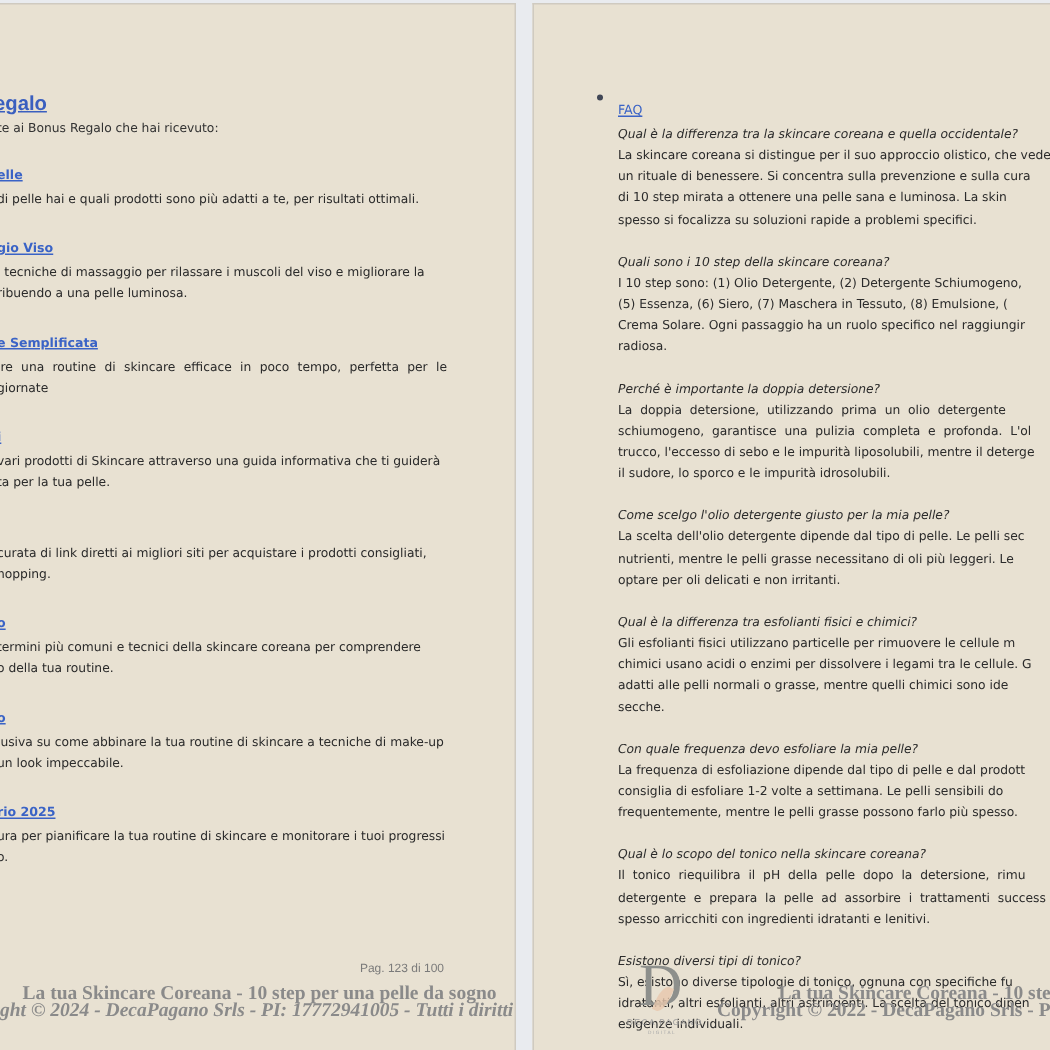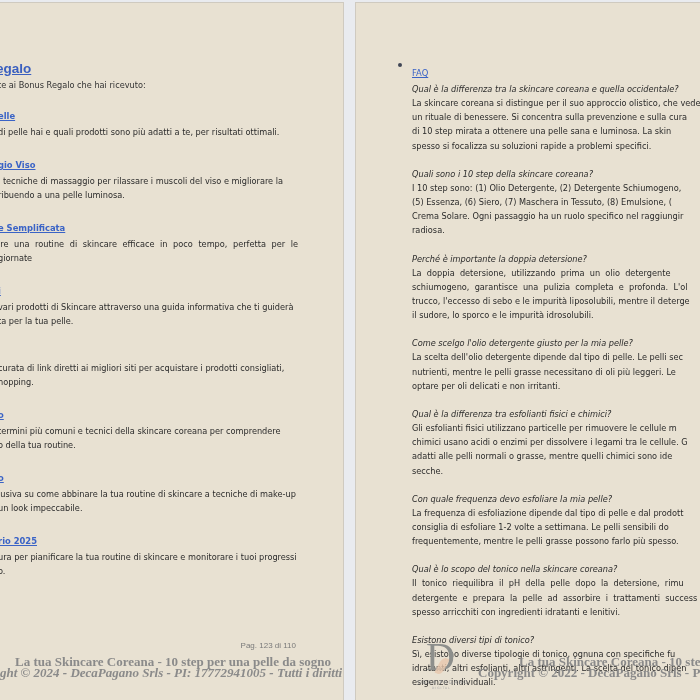--- a/index.html
+++ b/index.html
@@ -120,21 +120,21 @@
 un look impeccabile.</div>
     </div>
     <div class="bonus">
       <div class="bonus-title">rio 2025</div>
       <div class="bonus-desc">ura per pianificare la tua routine di skincare e monitorare i tuoi progressi
 o.</div>
     </div>
   </div>
 
   <div class="footer-left">
-    <div class="page-num">Pag. 123 di 110</div>
+    <div class="page-num">Pag. 123 di 100</div>
     <div class="footer-line1" style="left:17px; top:13px;">La tua Skincare Coreana - 10 step per una pelle da sogno</div>
     <div class="footer-line2" style="left:2px; top:24px;font-style:italic;">ght © 2024 - DecaPagano Srls - PI: 17772941005 - Tutti i diritti riservati -</div>
   </div>
 </div>
 
 <div class="page right">
   <div class="right-content">
     <div class="faq-head">
       <span class="bullet"></span>
       <span class="faq-link">FAQ</span>

